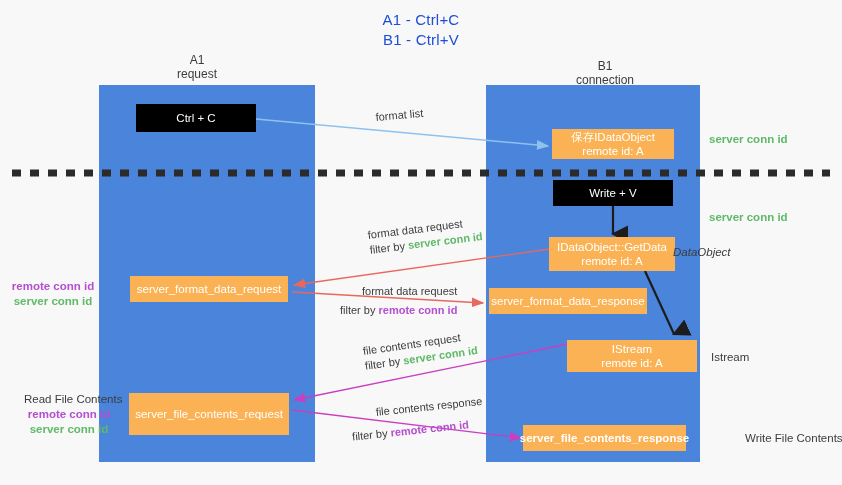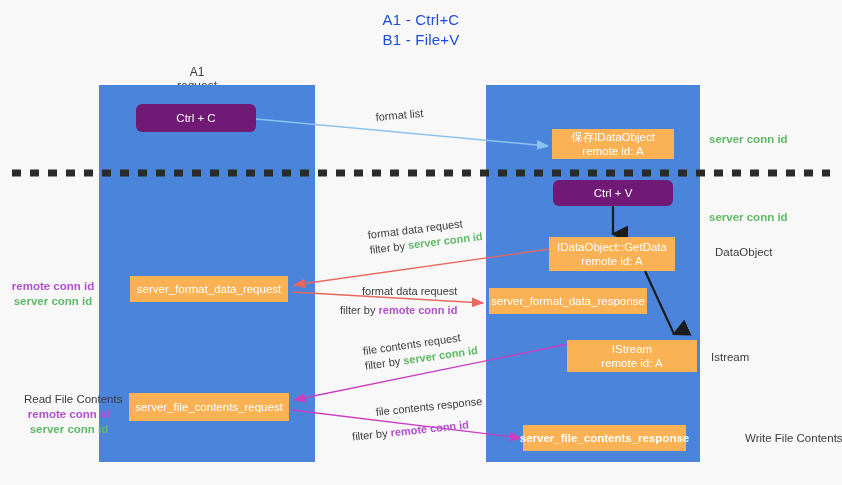--- a/index.html
+++ b/index.html
@@ -53,21 +53,21 @@
     flex-direction: column;
     align-items: center;
     justify-content: center;
     color: #ffffff;
     font-size: 11.5px;
     line-height: 14px;
     text-align: center;
     padding: 2px 4px;
   }
   .box.orange { background: #fbb254; }
-  .box.green  { background: #701a75; border-radius: 6px; }
+  .box.green  { background: #000000; }
 
   
   .ann {
     font-size: 11.5px;
     color: #3c3c3c;
     line-height: 15px;
     white-space: nowrap;
   }
   .ann.green-b { color: #5fb967; font-weight: bold; }
 
@@ -99,28 +99,32 @@
     pointer-events: none;
   }
 </style>
 </head>
 <body>
 
 <div id="stage">
 
   <div class="abs title">
     <div>A1 - Ctrl+C</div>
-    <div>B1 - File+V</div>
-  </div>
-
-  <div class="abs col-head" style="left:137px; top:65px; width:120px;text-align:center;">
+    <div>B1 - Ctrl+V</div>
+  </div>
+
+  <div class="abs col-head" style="left:137px; top:53px; width:120px;text-align:center;">
     <div class="big">A1</div>
     <div>request</div>
   </div>
 
+  <div class="abs col-head" style="left:545px; top:59px; width:120px;">
+    <div class="big">B1</div>
+    <div>connection</div>
+  </div>
 
   <div class="abs lane" style="left:99px; top:85px; width:216px; height:377px;"></div>
   <div class="abs lane" style="left:486px; top:85px; width:214px; height:377px;"></div>
 
   <svg id="wires" class="abs" viewBox="0 0 842 485">
     <defs>
       <marker id="ah-blue" markerWidth="9" markerHeight="7" refX="8" refY="3.5" orient="auto">
         <polygon points="0,0 9,3.5 0,7" fill="#8ec2ee"></polygon>
       </marker>
       <marker id="ah-red" markerWidth="9" markerHeight="7" refX="8" refY="3.5" orient="auto">
@@ -154,42 +158,42 @@
   <div class="abs box green" style="left:136px; top:104px; width:120px; height:28px;">
     <div>Ctrl + C</div>
   </div>
 
   <div class="abs box orange" style="left:552px; top:129px; width:122px; height:30px;">
     <div>保存IDataObject</div>
     <div>remote id: A</div>
   </div>
 
   <div class="abs box green" style="left:553px; top:180px; width:120px; height:26px;">
-    <div>Ctrl + V</div>
+    <div>Write + V</div>
   </div>
 
   <div class="abs box orange" style="left:549px; top:237px; width:126px; height:34px;">
     <div>IDataObject::GetData</div>
     <div>remote id: A</div>
   </div>
 
   <div class="abs box orange" style="left:567px; top:340px; width:130px; height:32px;">
     <div>IStream</div>
     <div>remote id: A</div>
   </div>
 
   <div class="abs box orange" style="left:489px; top:288px; width:158px; height:26px;">
     <div>server_format_data_response</div>
   </div>
 
   <div class="abs box orange" style="left:130px; top:276px; width:158px; height:26px;">
     <div>server_format_data_request</div>
   </div>
 
-  <div class="abs box orange" style="left:129px; top:393px; width:160px; height:28px;">
+  <div class="abs box orange" style="left:129px; top:393px; width:160px; height:42px;">
     <div>server_file_contents_request</div>
   </div>
 
   <div class="abs box orange" style="left:523px; top:425px; width:163px; height:26px;font-weight:bold;">
     <div>server_file_contents_response</div>
   </div>
 
   <div class="abs elabel" style="left:375px; top:110px; transform: rotate(-5deg);">
     <span>format list</span>
   </div>
@@ -211,21 +215,21 @@
 
   <div class="abs elabel" style="left:375px; top:405px; transform: rotate(-6deg);">
     <div>file contents response</div>
     <div style="margin-top:7px; margin-left:-26px;"><span>filter by </span><span class="p">remote conn id</span></div>
   </div>
 
   <div class="abs ann green-b" style="left:709px; top:132px;">server conn id</div>
 
   <div class="abs ann green-b" style="left:709px; top:210px;">server conn id</div>
 
-  <div class="abs ann" style="left:715px; top:245px;">DataObject</div>
+  <div class="abs ann" style="left:673px; top:245px;font-style:italic;">DataObject</div>
 
   <div class="abs ann" style="left:711px; top:350px;">Istream</div>
 
   <div class="abs ann" style="left:745px; top:431px;">Write File Contents</div>
 
   <div class="abs lann" style="left:10px; top:279px; width:86px; text-align:center;">
     <div class="p">remote conn id</div>
     <div class="g">server conn id</div>
   </div>
 

